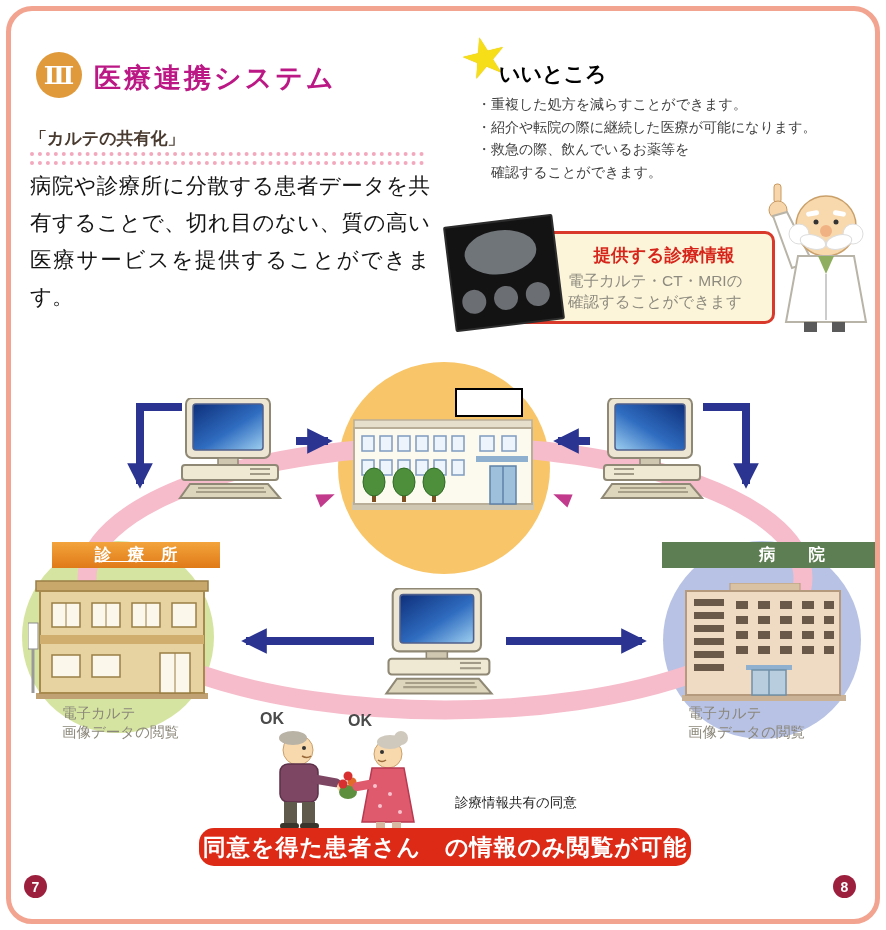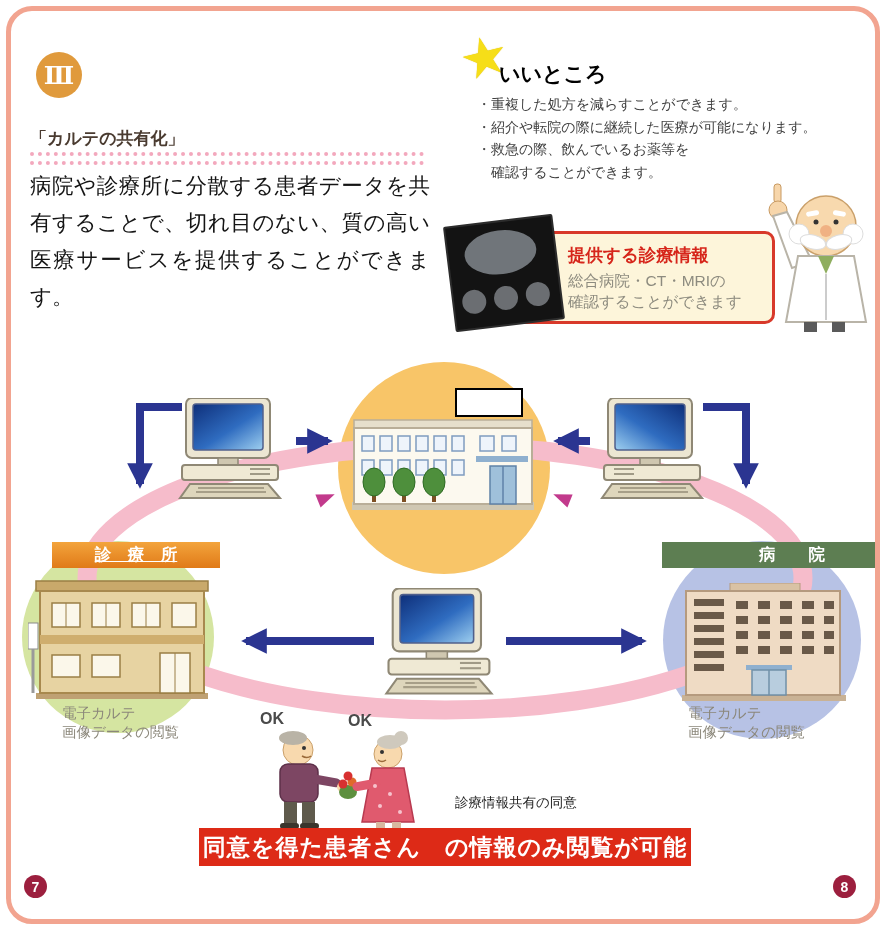--- a/index.html
+++ b/index.html
@@ -23,21 +23,21 @@
 
   
   .star{position:absolute;left:460px;top:30px;font-size:54px;line-height:54px;color:#f6de18;
       transform:rotate(-14deg);z-index:1;text-shadow:0 0 1px #d8b400;}
   .good-head{position:absolute;left:499px;top:60px;font-size:21px;font-weight:bold;color:#000;z-index:2;}
   .good-items{position:absolute;left:477px;top:93px;font-size:14px;line-height:22.5px;color:#3f3f3f;z-index:2;}
 
   
   .infobox{position:absolute;left:507px;top:231px;width:268px;height:93px;box-sizing:border-box;
       background:#fdf5da;border:3px solid #d8392a;border-radius:10px;padding:9px 12px 9px 58px;z-index:1;}
-  .infobox-title{color:#d6251a;font-weight:bold;font-size:17.5px;margin-bottom:3px;}
+  .infobox-title{color:#d6251a;font-weight:bold;font-size:17.5px;margin-bottom:3px;text-align:center;}
   .infobox-body{color:#8d8b7f;font-size:15.5px;line-height:21px;}
   .xray{position:absolute;left:449px;top:220px;width:106px;height:102px;background:#131313;
       border:2px solid #2c2c2c;transform:rotate(-7deg);z-index:2;border-radius:2px;}
   .xray .chest{position:absolute;left:16px;top:8px;width:72px;height:44px;border-radius:50%;
       background:rgba(205,215,225,.5);}
   .xray .scan{position:absolute;width:24px;height:24px;border-radius:50%;background:rgba(215,222,230,.45);top:64px;}
   .xray .s1{left:8px;} .xray .s2{left:40px;} .xray .s3{left:72px;}
   .doctor{position:absolute;left:760px;top:174px;width:118px;height:160px;z-index:3;}
 
   
@@ -67,51 +67,52 @@
   .comp{position:absolute;width:118px;height:104px;z-index:4;}
   .comp-left{left:172px;top:398px;} .comp-right{left:594px;top:398px;} .comp-bottom{left:378px;top:588px;}
 
   
   .couple{position:absolute;left:250px;top:724px;width:190px;height:108px;z-index:4;}
   .ok{position:absolute;font-size:16px;font-weight:bold;color:#4a4a4a;z-index:5;}
   .ok-left{left:260px;top:710px;} .ok-right{left:348px;top:712px;}
   .consent{position:absolute;left:455px;top:794px;font-size:13.5px;color:#222;z-index:5;}
   .banner{position:absolute;left:199px;top:828px;width:492px;height:38px;background:#dd2a17;color:#fff;
       font-size:23px;font-weight:bold;display:flex;align-items:center;justify-content:center;
-      letter-spacing:1px;z-index:6;}
+      letter-spacing:1px;z-index:6;border-radius:15px;}
   .pnum{position:absolute;width:23px;height:23px;border-radius:50%;background:#9c1f3e;color:#fff;
       font-size:14px;font-weight:bold;display:flex;align-items:center;justify-content:center;z-index:10;}
   .pnum-left{left:24px;top:875px;} .pnum-right{left:833px;top:875px;}
 </style>
 </head>
 <body>
 
 <div class="page">
   <div class="frame"></div>
 
   <div class="sec-circle">Ⅲ</div>
+  <h1 class="title">医療連携システム</h1>
 
   <div class="karte-head">「カルテの共有化」</div>
   <div class="dots d1"></div>
   <div class="dots d2"></div>
   <p class="karte-body">病院や診療所に分散する患者データを共有することで、切れ目のない、質の高い医療サービスを提供することができます。</p>
 
   <span class="star">★</span>
   <div class="good-head">いいところ</div>
   <div class="good-items">
     <div>・重複した処方を減らすことができます。</div>
     <div>・紹介や転院の際に継続した医療が可能になります。</div>
     <div>・救急の際、飲んでいるお薬等を</div>
     <div>　確認することができます。</div>
   </div>
 
   <div class="infobox">
     <div class="infobox-title">提供する診療情報</div>
     <div class="infobox-body">
-      <div>総合病院・CT・MRIの</div>
+      <div>電子カルテ・CT・MRIの</div>
       <div>確認することができます</div>
     </div>
   </div>
   <div class="xray">
     <div class="chest"></div>
     <div class="scan s1"></div>
     <div class="scan s2"></div>
     <div class="scan s3"></div>
   </div>
   <div class="doctor">

